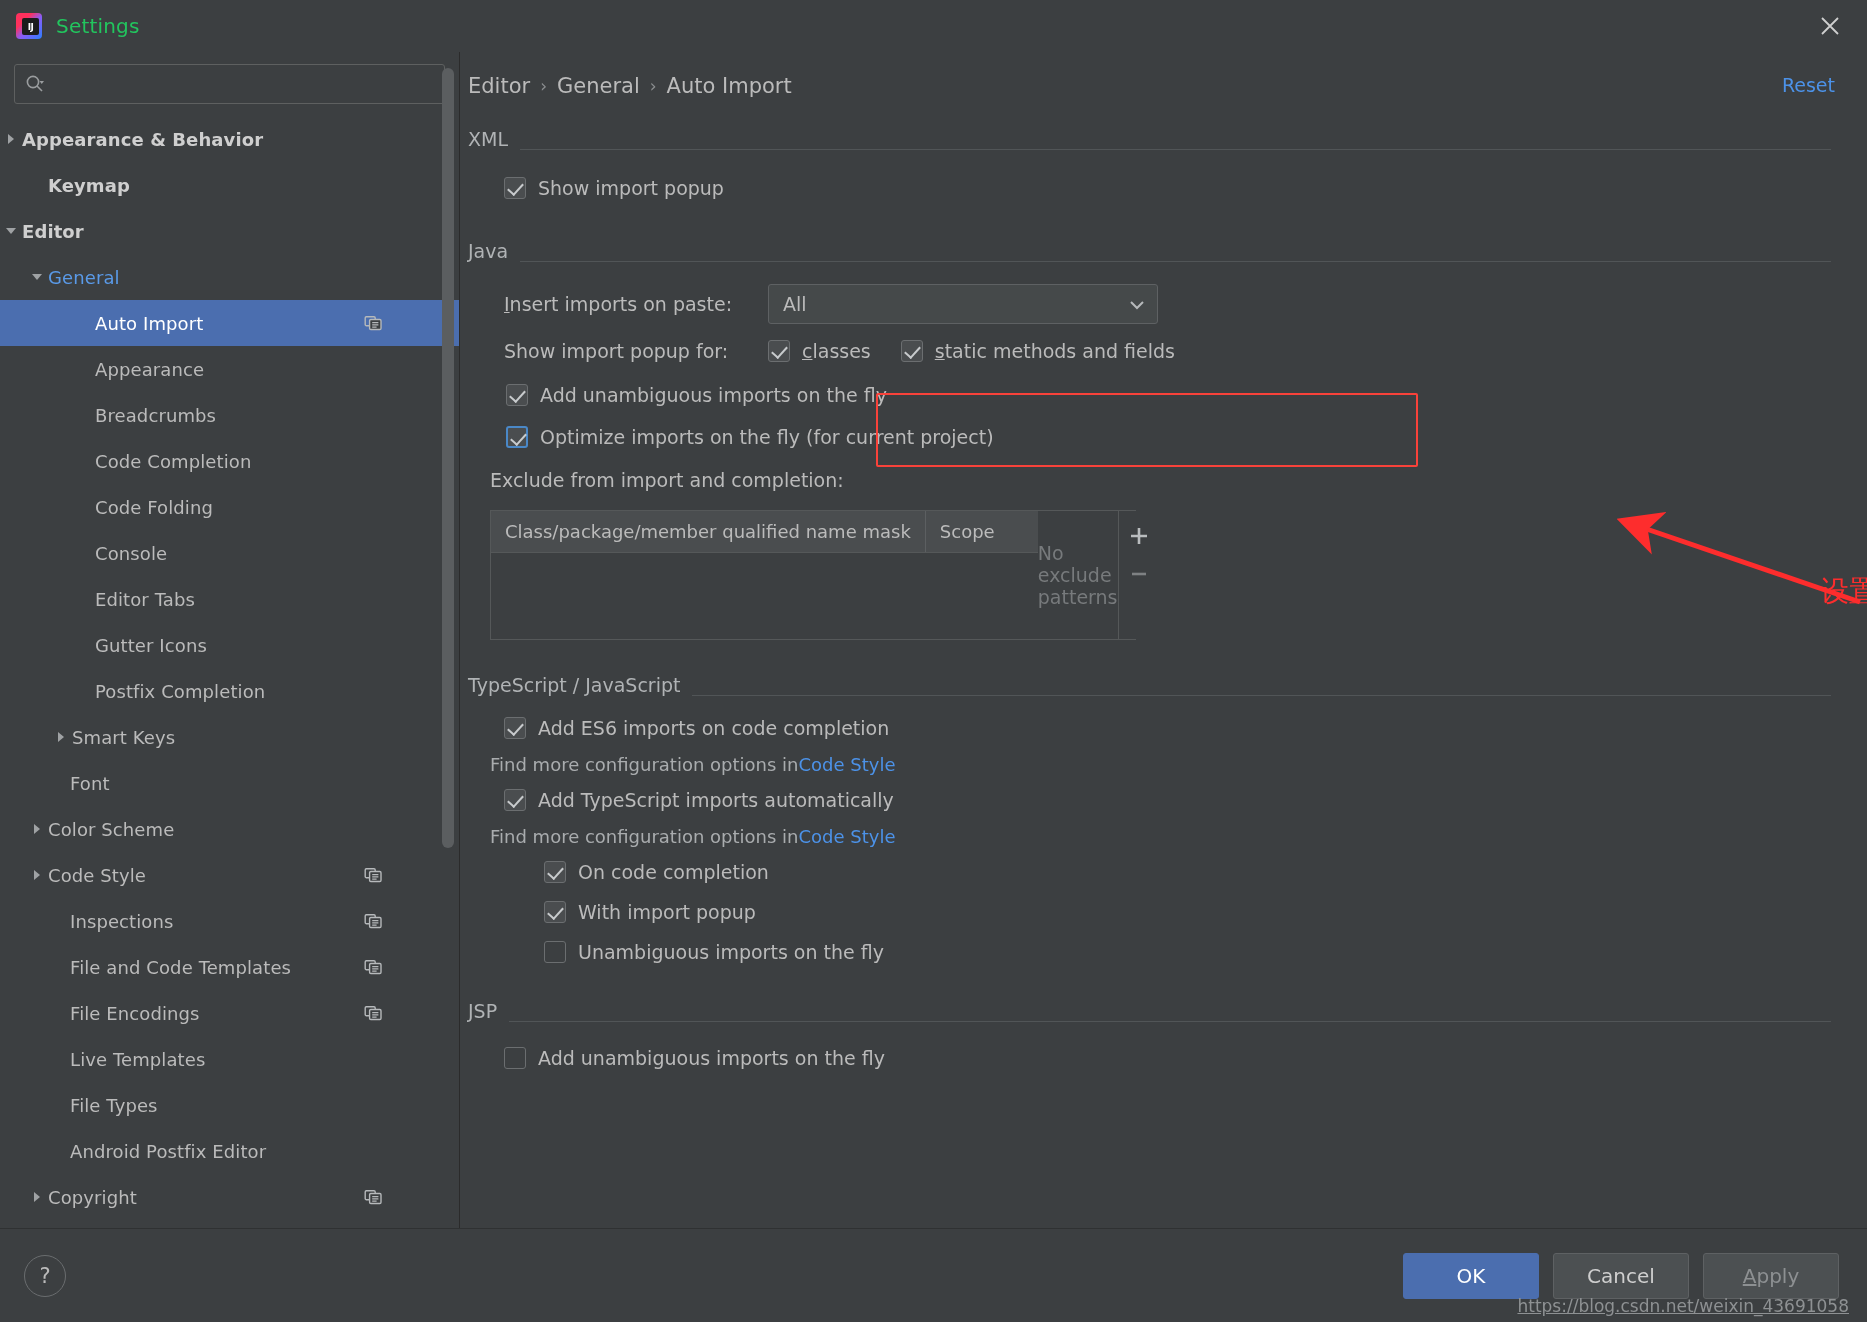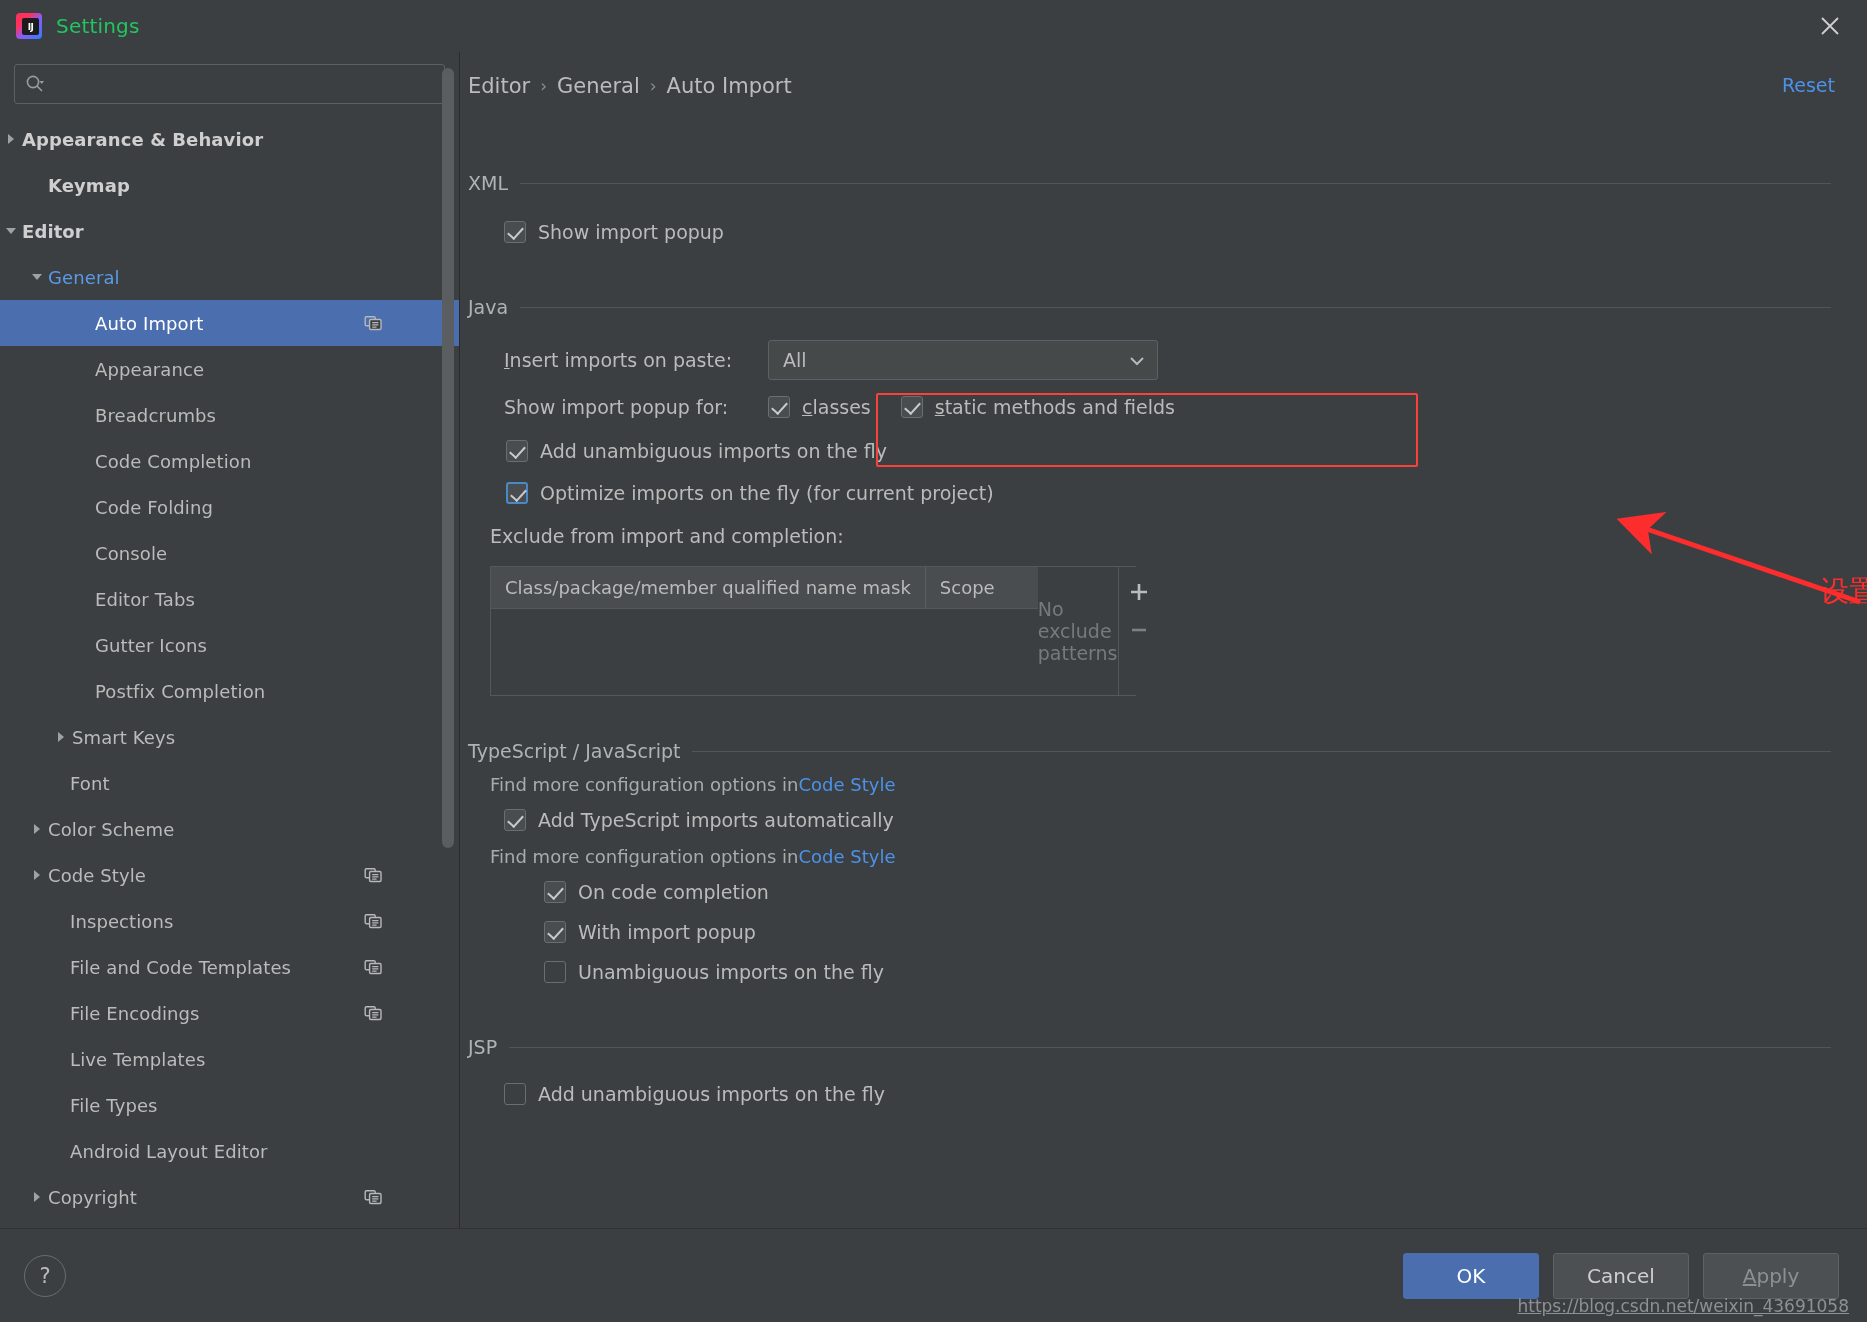--- a/index.html
+++ b/index.html
@@ -132,24 +132,23 @@
   }
 
   .content { padding: 30px 0 0 0; position: relative; }
 
   .group {
     position: relative;
     margin: 0 0 0 0;
     padding: 0 0 0 0;
   }
   .group-title-row {
-    display: flex; align-items: center;
+    display: flex; align-items: flex-end;
     padding: 0 36px 0 8px;
     margin-bottom: 6px;
-    margin-top: 44px;
   }
   .group-title {
     font-size: 19px; color: #b0b3b5; padding-right: 12px; white-space: nowrap;
   }
   .group-line { flex: 1; height: 1px; background: #515557; }
 
   .row { display: flex; align-items: center; padding-left: 44px; height: 40px; }
 
   .cb {
     width: 22px; height: 22px; flex: 0 0 22px;
@@ -466,21 +465,21 @@
             <span class="label">Live Templates</span>
           </div>
           <div class="tree-row">
             <span style="flex: 0 0 48px;"></span>
             <span class="arrow"></span>
             <span class="label">File Types</span>
           </div>
           <div class="tree-row">
             <span style="flex: 0 0 48px;"></span>
             <span class="arrow"></span>
-            <span class="label">Android Layout Editor</span>
+            <span class="label">Android Postfix Editor</span>
           </div>
           <div class="tree-row">
             <span style="flex: 0 0 26px;"></span>
             <span class="arrow">
               <svg width="14" height="14" viewBox="0 0 14 14">
                 <path d="M4 2 L10 7 L4 12 Z" fill="#9fa2a4"></path>
               </svg>
             </span>
             <span class="label">Copyright</span>
             <span class="copy-icon">
@@ -581,20 +580,24 @@
               </div>
             </div>
           </div>
         </div>
 
         <div class="group" style="margin-top:34px;">
           <div class="group-title-row">
             <span class="group-title">TypeScript / JavaScript</span>
             <span class="group-line"></span>
           </div>
+          <div class="row" style="margin-top:12px; height:40px;">
+            <span class="cb checked"></span>
+            <span class="cb-label">Add ES6 imports on code completion</span>
+          </div>
           <div class="hint">
             <span>Find more configuration options in </span>
               <a>Code Style</a>
           </div>
           <div class="row" style="height:40px;">
             <span class="cb checked"></span>
             <span class="cb-label">Add TypeScript imports automatically</span>
           </div>
           <div class="hint">
             <span>Find more configuration options in </span>

